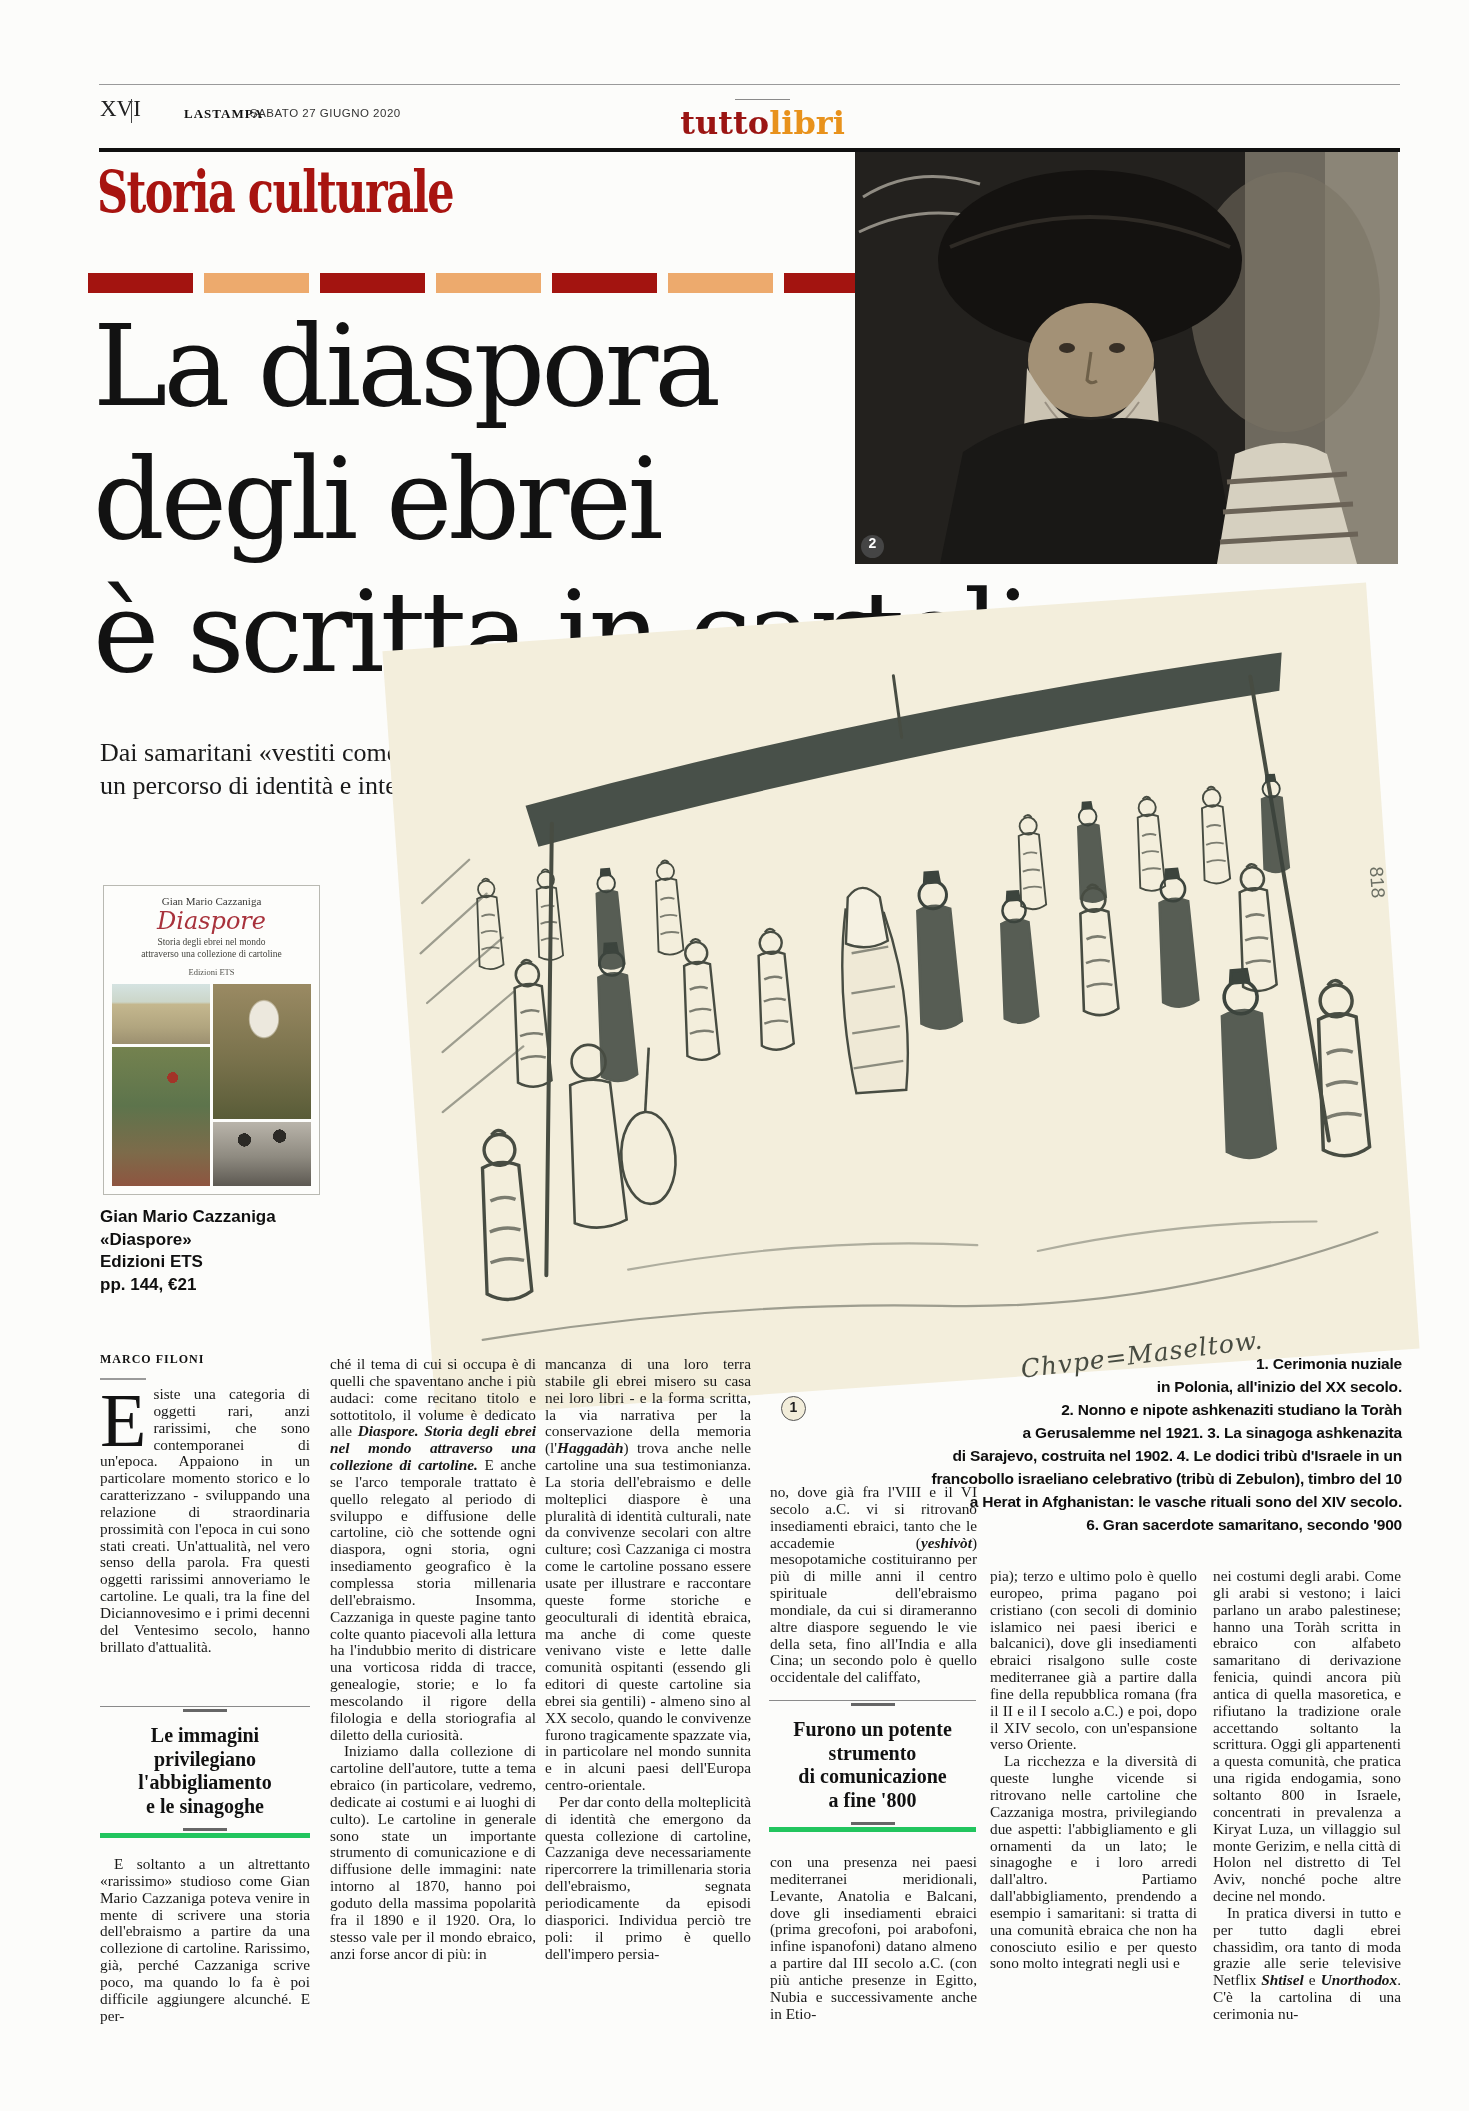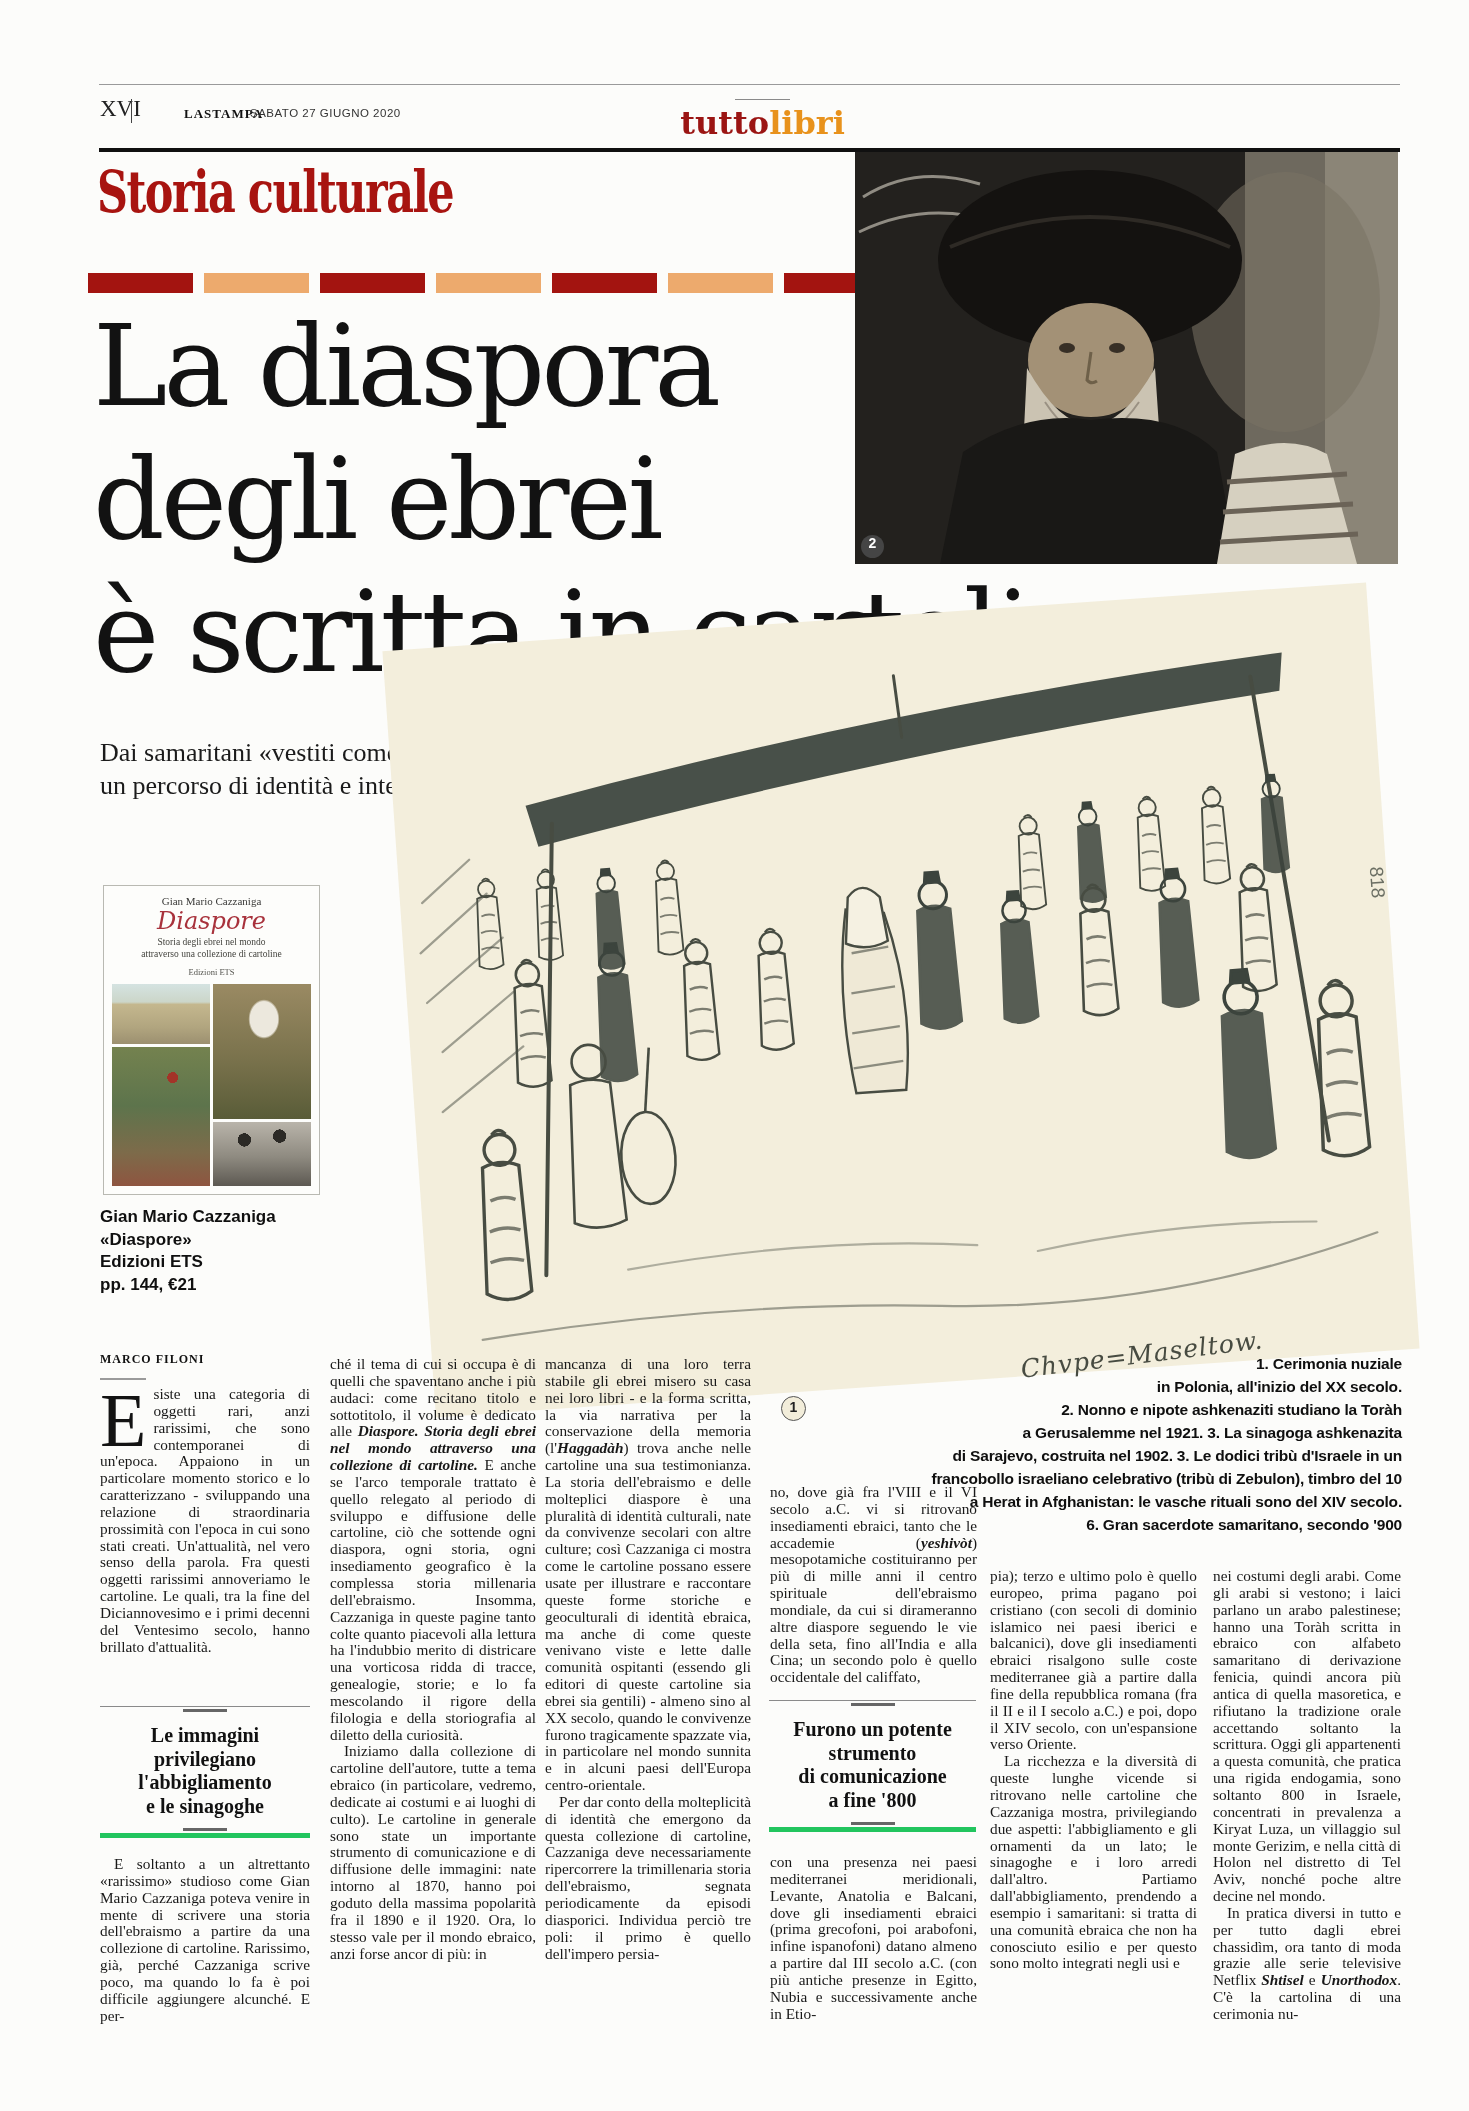--- a/index.html
+++ b/index.html
@@ -224,21 +224,21 @@
       <path d="M372,330 L492,322 M368,360 L498,352 M365,390 L503,382" stroke="#6b6357" stroke-width="5" fill="none"></path>
     </svg>
   </div>
   <div class="badge" id="badge-photo">2</div>
 
   <div class="abs" id="photo-caption">
     <div>1. Cerimonia nuziale</div>
     <div>in Polonia, all'inizio del XX secolo.</div>
     <div>2. Nonno e nipote ashkenaziti studiano la Toràh</div>
     <div>a Gerusalemme nel 1921. 3. La sinagoga ashkenazita</div>
-    <div>di Sarajevo, costruita nel 1902. 3. Le dodici tribù d'Israele in un</div>
+    <div>di Sarajevo, costruita nel 1902. 4. Le dodici tribù d'Israele in un</div>
     <div>francobollo israeliano celebrativo (tribù di Zebulon), timbro del 10</div>
     <div>a Herat in Afghanistan: le vasche rituali sono del XIV secolo.</div>
     <div>6. Gran sacerdote samaritano, secondo '900</div>
   </div>
 
   <div class="abs" id="book-cover">
     <div class="author">Gian Mario Cazzaniga</div>
     <div class="title">Diaspore</div>
     <div class="sub">
       <div>Storia degli ebrei nel mondo</div>

